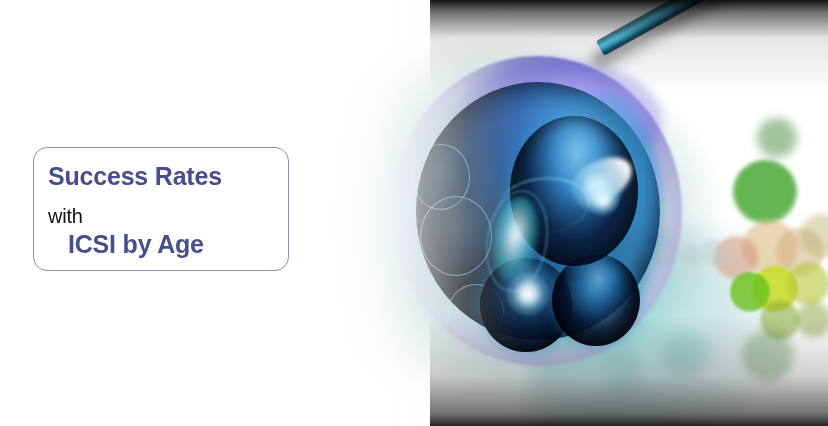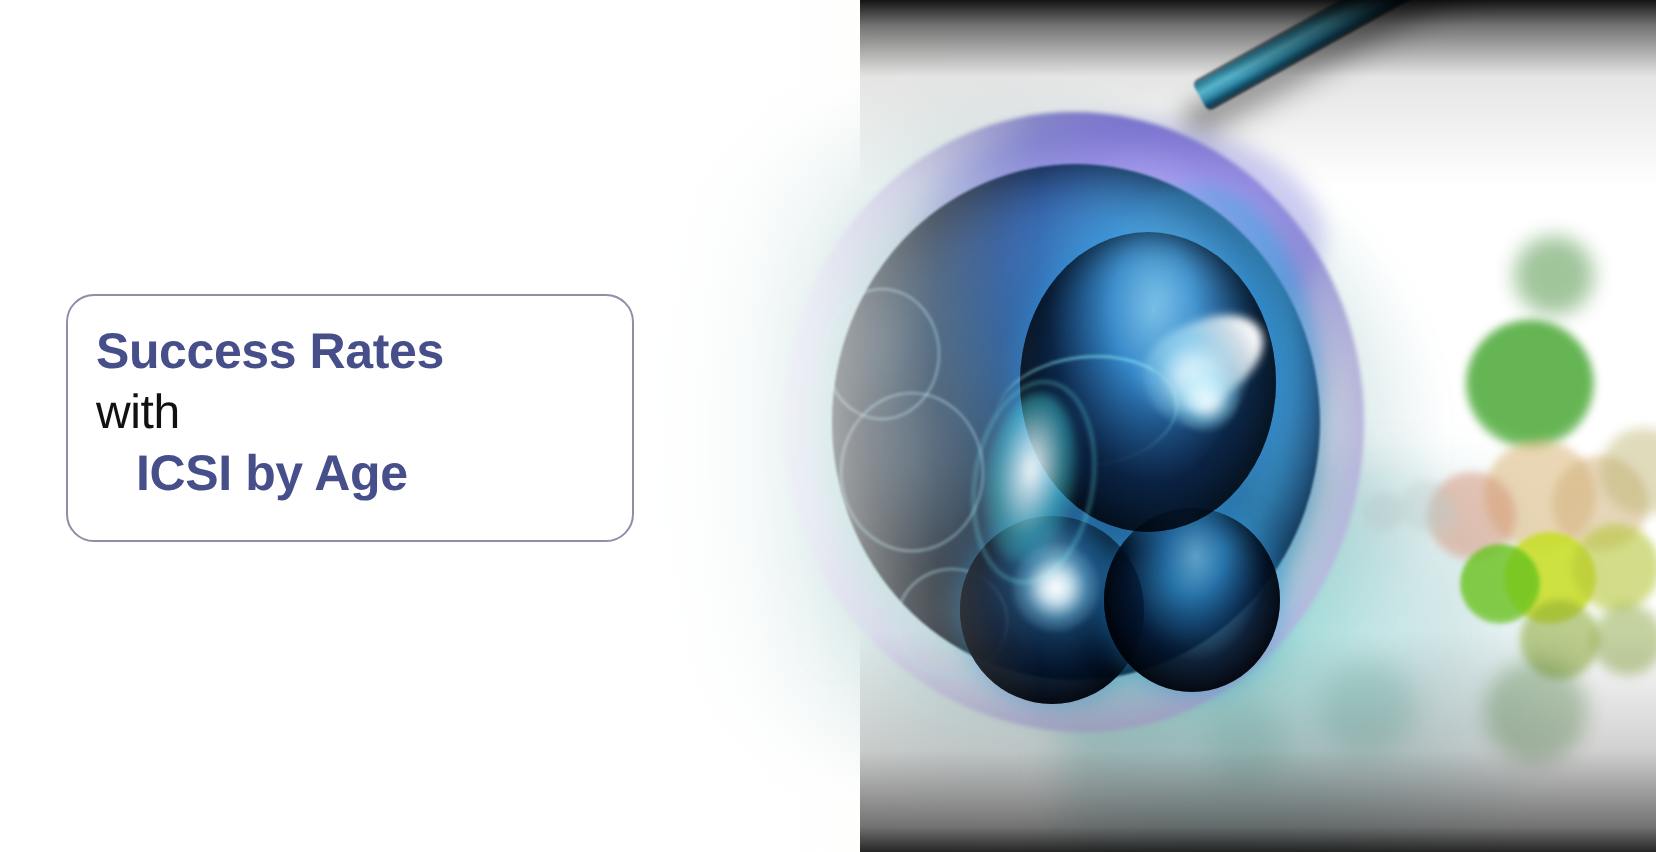--- a/index.html
+++ b/index.html
@@ -283,43 +283,43 @@
       rgba(236,242,230,0) 100%);
     mix-blend-mode: multiply;
     opacity: .45;
   }
 
   
   .title-card {
     position: absolute;
     left: 33px;
     top: 147px;
-    width: 284px;
+    width: 256px;
     height: 124px;
     box-sizing: border-box;
     border: 1.5px solid #8e8ea8;
     border-radius: 14px;
     background: rgba(255,255,255,0.96);
     padding: 14px 0 0 14px;
   }
   .line {
     line-height: 1.16;
     letter-spacing: -0.2px;
     white-space: nowrap;
   }
   .line-1 {
     font-size: 25px;
     font-weight: bold;
     color: #474f8b;
   }
   .line-2 {
-    font-size: 24px;
+    font-size: 20px;
     font-weight: normal;
     color: #111111;
-    margin-top: 2px;
+    margin-top: 14px;
   }
   .line-3 {
     font-size: 25px;
     font-weight: bold;
     color: #474f8b;
     margin-top: 2px;
     margin-left: 20px;
   }
 </style>
 </head>

